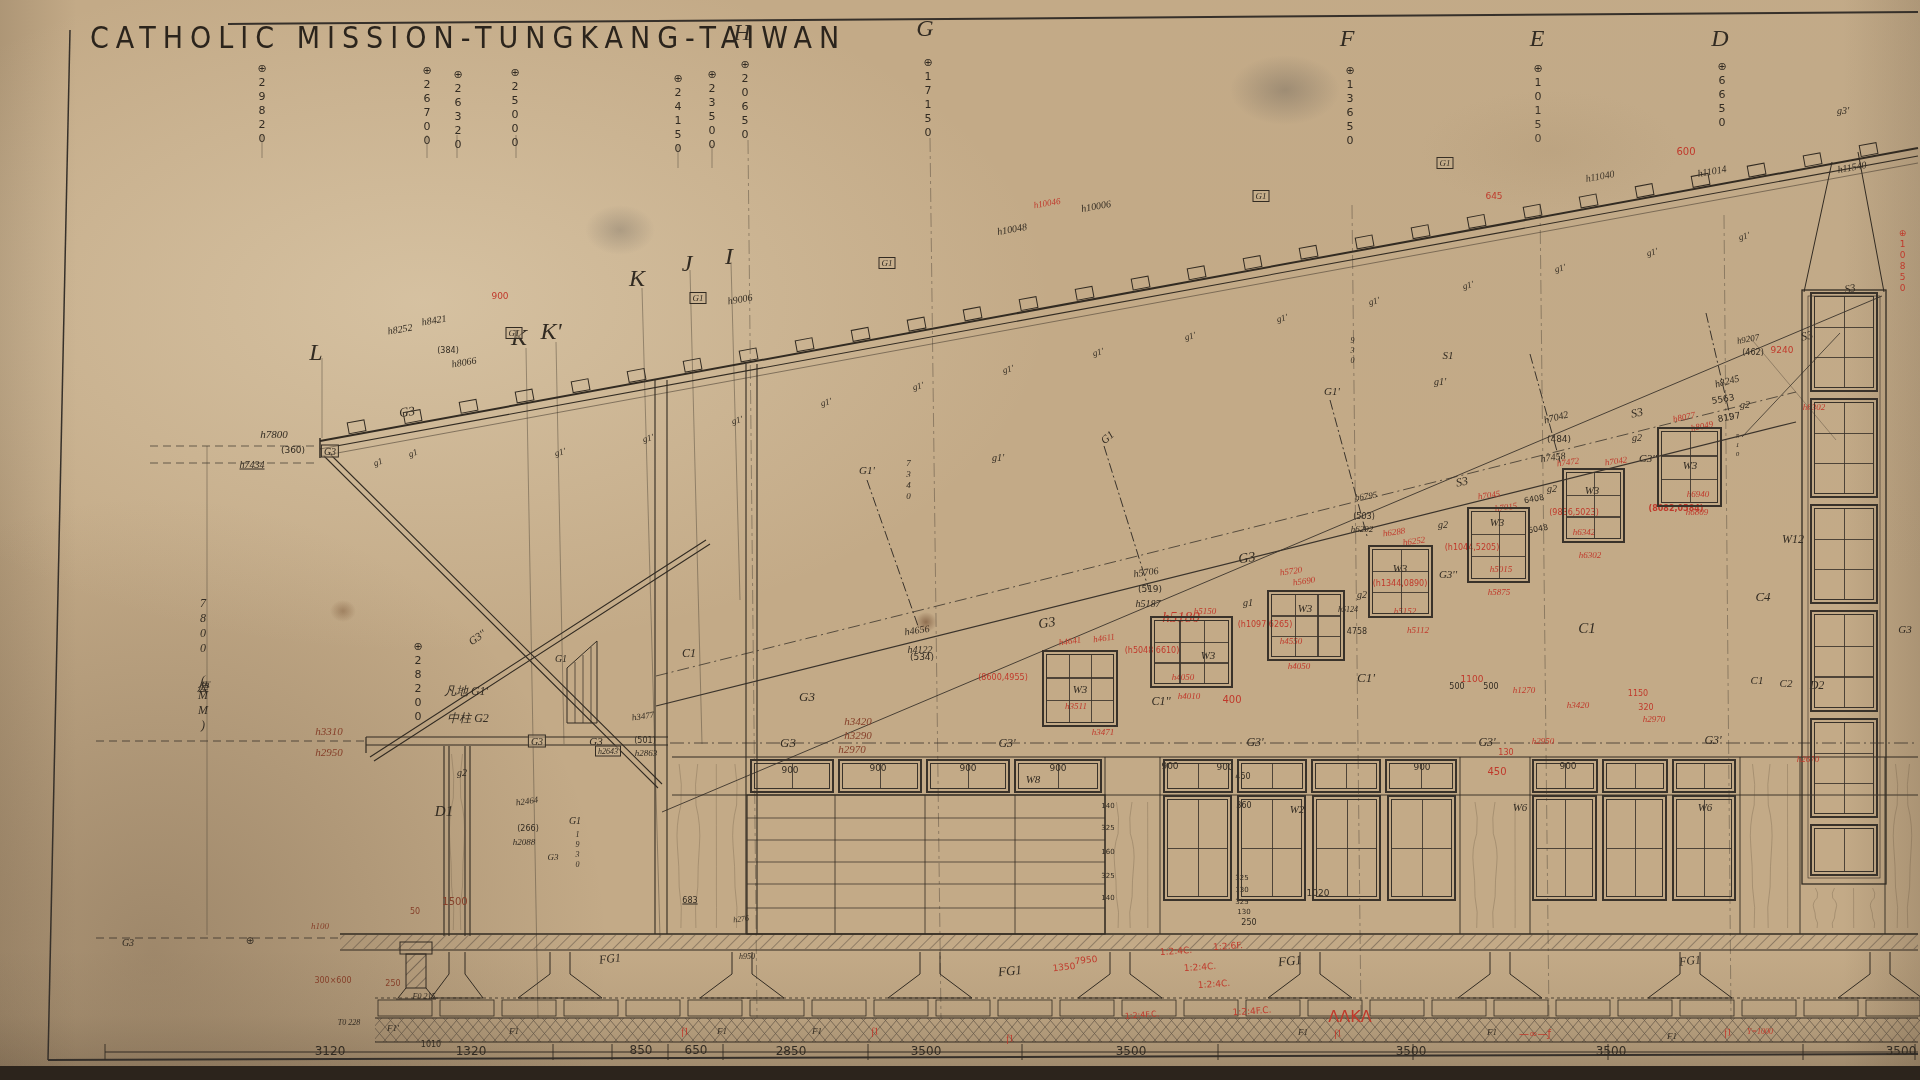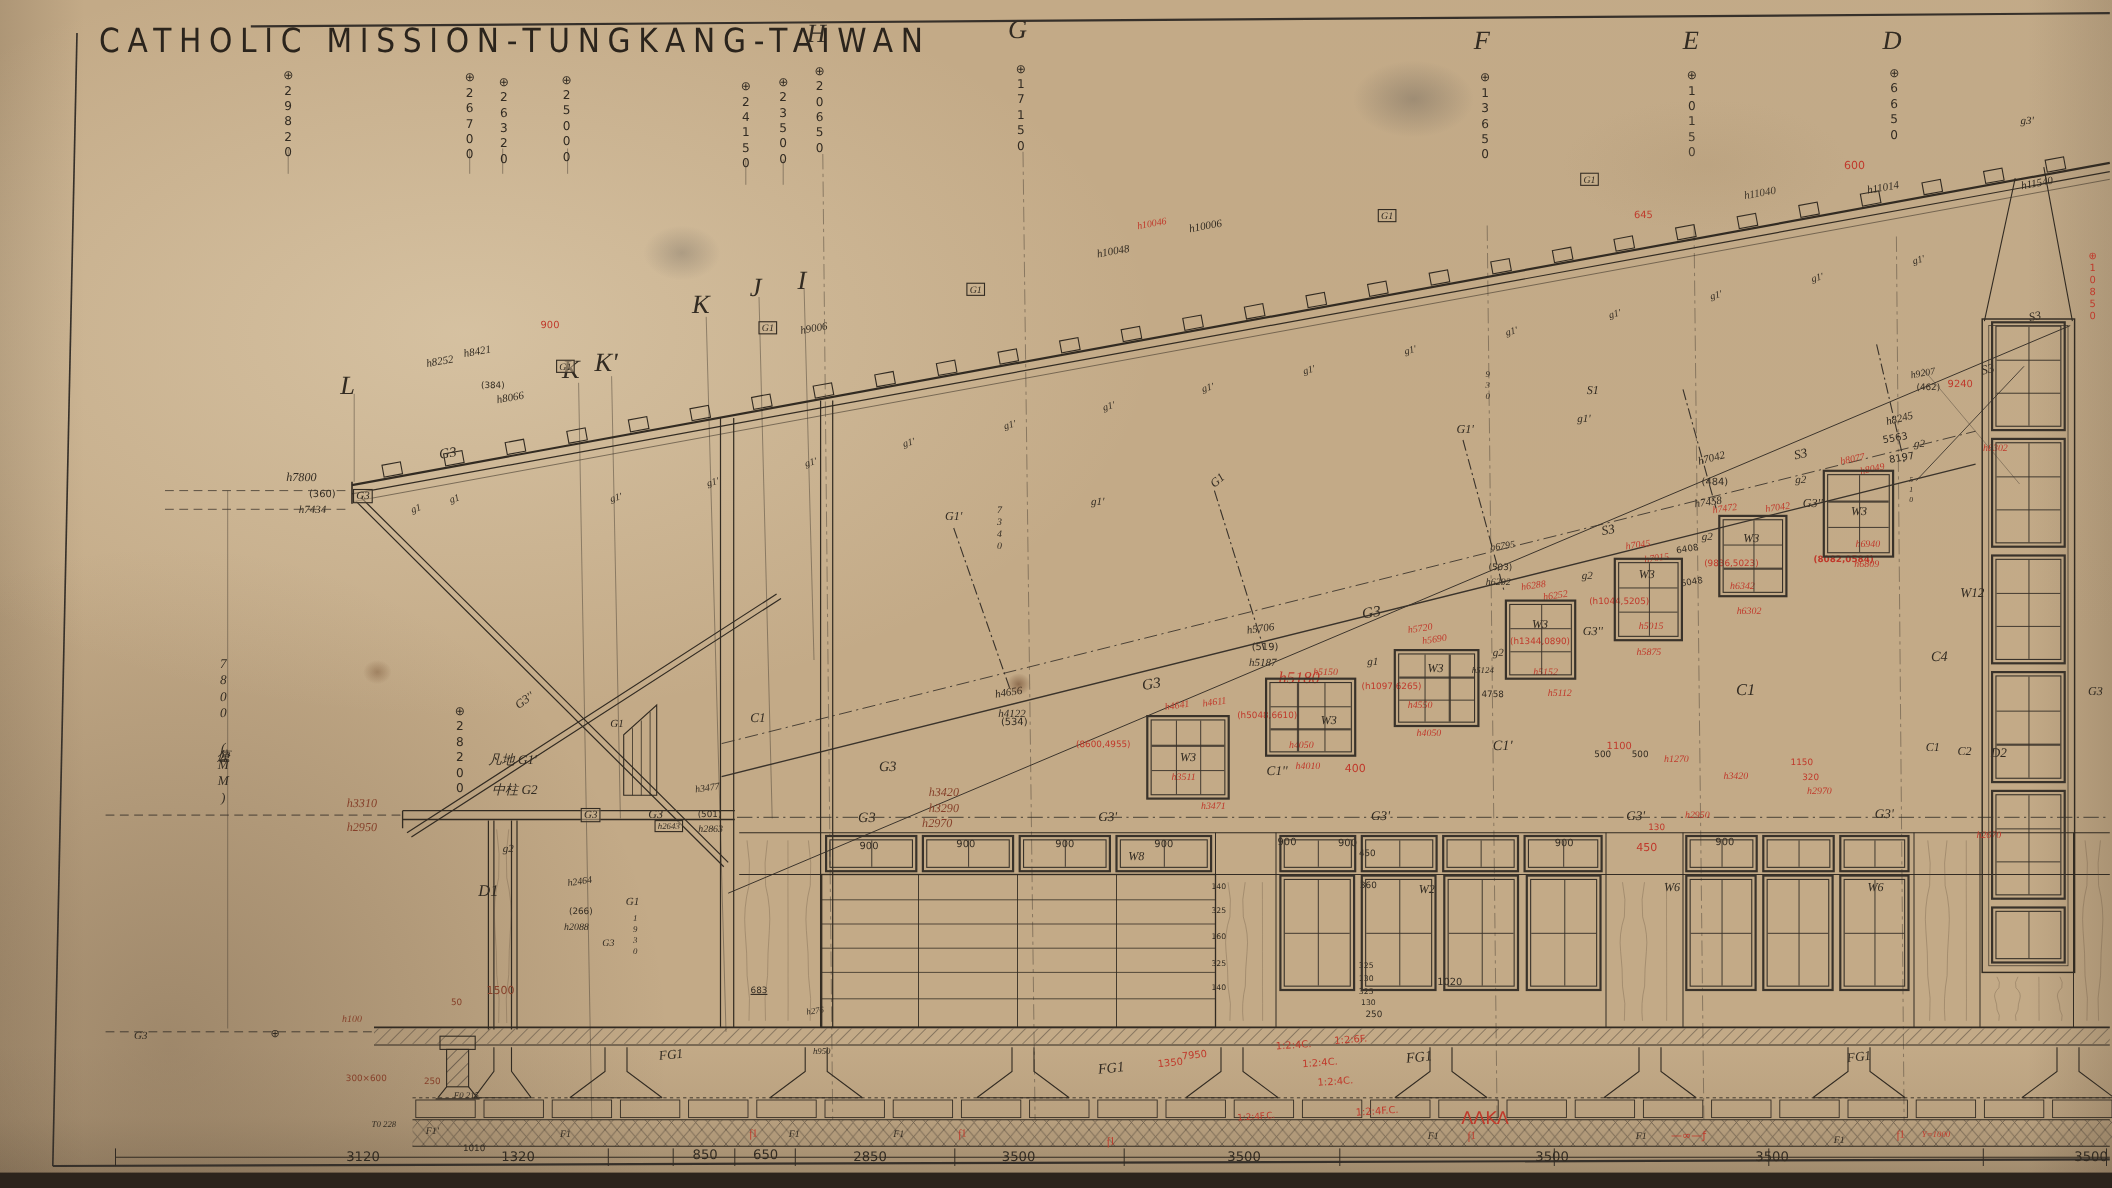--- a/index.html
+++ b/index.html
@@ -254,21 +254,21 @@
       <span class="label lab-v" style="left: 712px; top: 68px; font-size: 11px; transform: translate(-50%, 0px);">⊕23500</span>
       <span class="label lab-v" style="left: 745px; top: 58px; font-size: 11px; transform: translate(-50%, 0px);">⊕20650</span>
       <span class="label lab-v" style="left: 928px; top: 56px; font-size: 11px; transform: translate(-50%, 0px);">⊕17150</span>
       <span class="label lab-v" style="left: 1350px; top: 64px; font-size: 11px; transform: translate(-50%, 0px);">⊕13650</span>
       <span class="label lab-v" style="left: 1538px; top: 62px; font-size: 11px; transform: translate(-50%, 0px);">⊕10150</span>
       <span class="label lab-v" style="left: 1722px; top: 60px; font-size: 11px; transform: translate(-50%, 0px);">⊕6650</span>
       <span class="label lab-v" style="left: 418px; top: 640px; font-size: 11px; transform: translate(-50%, 0px);">⊕28200</span>
       <span class="label lab-i lab-v" style="left: 203px; top: 596px; font-size: 12px; transform: translate(-50%, 0px);">7800 公厘(MM)</span>
       <span class="label lab-i" style="left: 274px; top: 434px; font-size: 11px; transform: translate(-50%, -50%);">h7800</span>
       <span class="label" style="left: 293px; top: 450px; font-size: 9px; transform: translate(-50%, -50%);">(360)</span>
-      <span class="label lab-i" style="left: 284px; top: 464px; font-size: 10px; transform: translate(-50%, -50%);">h7434</span>
+      <span class="label lab-i" style="left: 252px; top: 464px; font-size: 10px; transform: translate(-50%, -50%); text-decoration: underline;">h7434</span>
       <span class="label lab-i" style="left: 400px; top: 329px; font-size: 10px; transform: translate(-50%, -50%) rotate(-10deg);">h8252</span>
       <span class="label lab-i" style="left: 434px; top: 320px; font-size: 10px; transform: translate(-50%, -50%) rotate(-10deg);">h8421</span>
       <span class="label" style="left: 448px; top: 350px; font-size: 8px; transform: translate(-50%, -50%);">(384)</span>
       <span class="label lab-i" style="left: 464px; top: 362px; font-size: 10px; transform: translate(-50%, -50%) rotate(-10deg);">h8066</span>
       <span class="label red" style="left: 500px; top: 296px; font-size: 9px; transform: translate(-50%, -50%);">900</span>
       <span class="label lab-i" style="left: 740px; top: 299px; font-size: 10px; transform: translate(-50%, -50%) rotate(-10deg);">h9006</span>
       <span class="label lab-i" style="left: 1012px; top: 229px; font-size: 10px; transform: translate(-50%, -50%) rotate(-10deg);">h10048</span>
       <span class="label lab-i red" style="left: 1047px; top: 203px; font-size: 9px; transform: translate(-50%, -50%) rotate(-10deg);">h10046</span>
       <span class="label lab-i" style="left: 1096px; top: 206px; font-size: 10px; transform: translate(-50%, -50%) rotate(-10deg);">h10006</span>
       <span class="label lab-i" style="left: 1600px; top: 176px; font-size: 10px; transform: translate(-50%, -50%) rotate(-10deg);">h11040</span>

